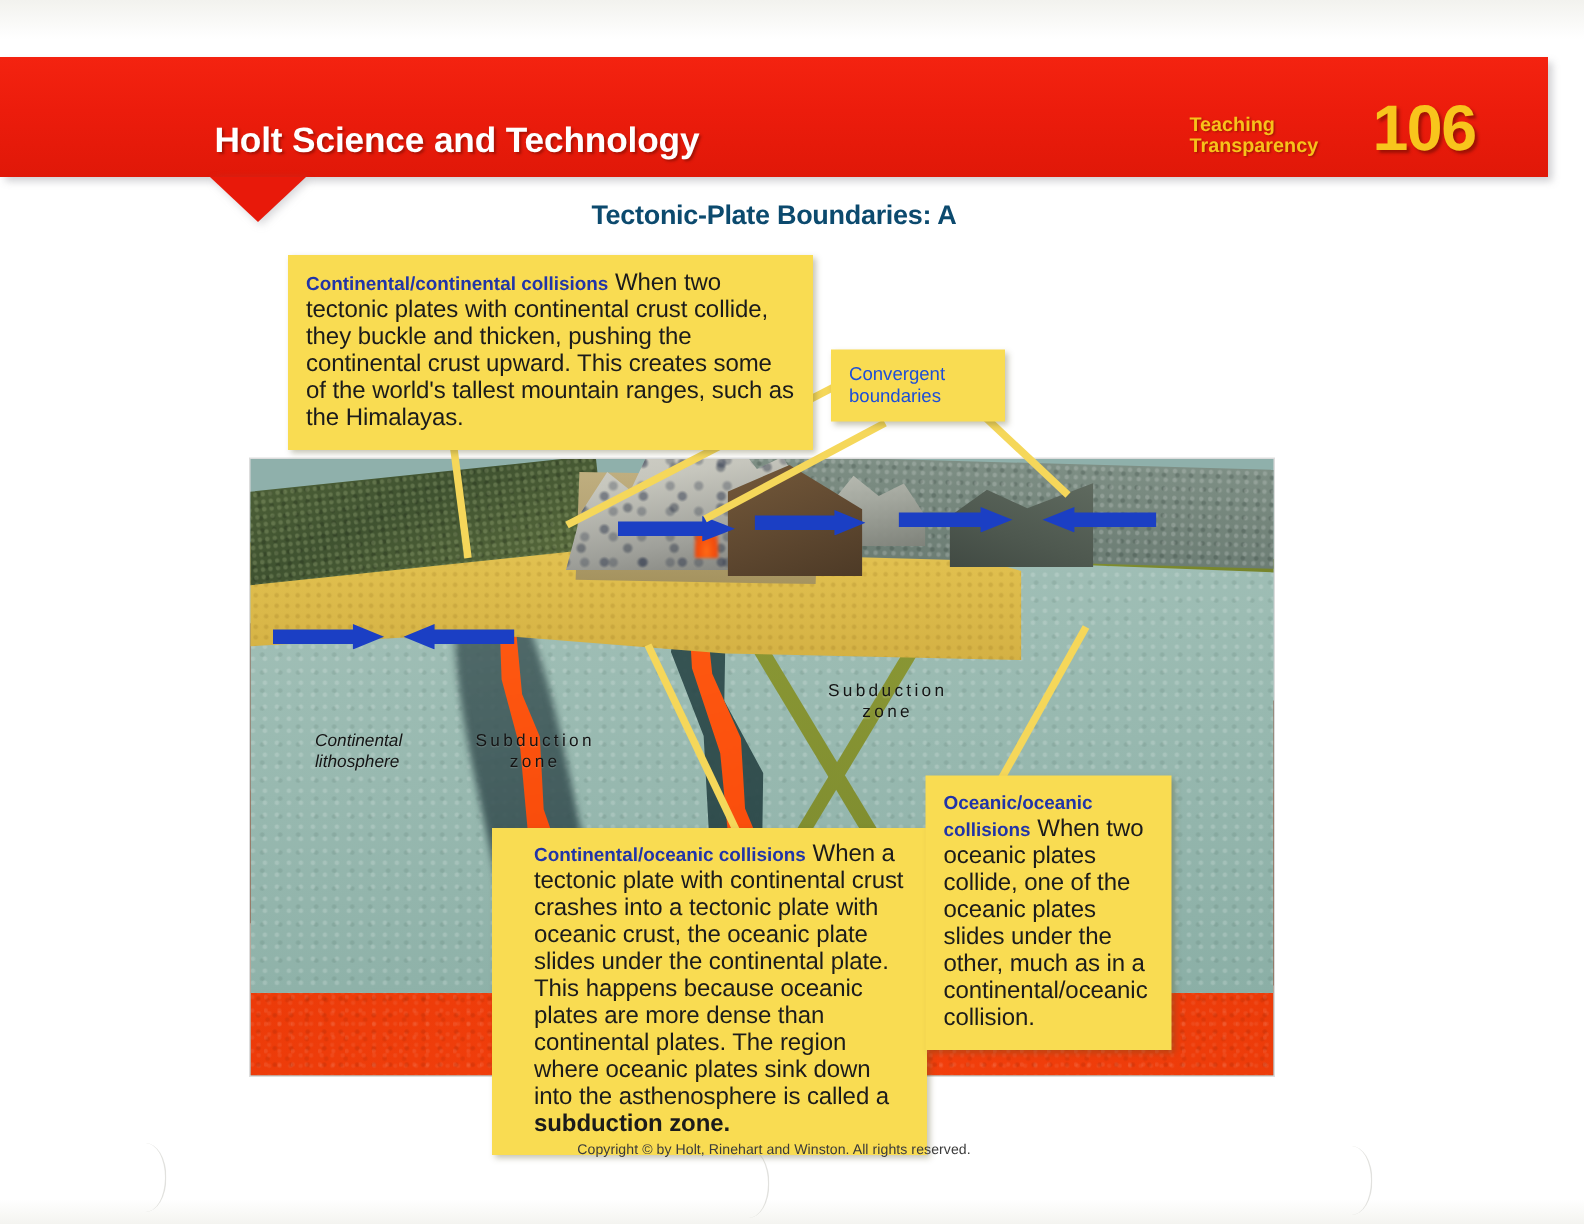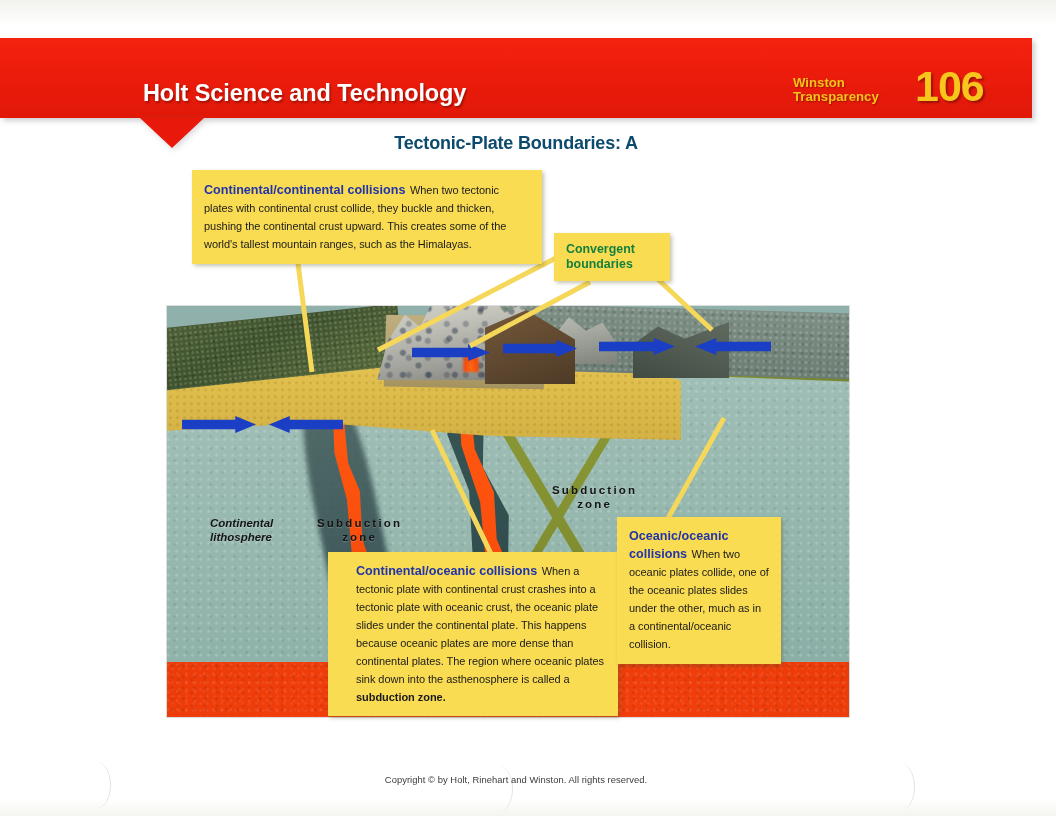--- a/index.html
+++ b/index.html
@@ -338,65 +338,64 @@
   .a2 { left: 102px; top: 110px; width: 74px; }
   .a3 { left: 245px; top: 38px;  width: 78px; }
   .a4 { left: 336px; top: 34px;  width: 74px; }
   .a5 { left: 432px; top: 32px;  width: 76px; }
   .a6 { left: 528px; top: 32px;  width: 76px; }
 
   
   .fig-label {
     position: absolute;
     color: #141414;
-    font-weight: bold;
+    font-weight: normal;
     font-size: 11.5px;
     line-height: 14px;
     text-align: center;
     text-shadow: 0 1px 1px rgba(255,255,255,.22);
-    margin-top: 29px;
   }
   .fig-label.italic { font-style: italic; text-align: left; }
   .fig-label.tracked { letter-spacing: 2.2px; }
   .lbl-cont-litho { left: 43px;  top: 181px; }
   .lbl-subd-1     { left: 150px; top: 181px; }
   .lbl-subd-2     { left: 385px; top: 148px; }
 
   
   .leaders { position: absolute; inset: 0; pointer-events: none; }
 
   
   .callout {
     position: absolute;
     background: #f9dc52;
     color: #1b1b1b;
     box-shadow: 2px 2px 4px rgba(90,85,40,.35);
   }
   .callout .body {
-    font-size: 11px;
+    font-size: 16px;
     line-height: 14.1px;
     letter-spacing: -0.05px;
   }
   .callout .hd {
     color: #2134a8;
     font-weight: bold;
     font-size: 12.6px;
     margin-top: 44px;
   }
   .callout .bold { font-weight: bold; }
 
   .co-cc {
     left: 192px; top: 170px;
     width: 326px; padding: 10px 12px 12px 12px;
   }
   .co-conv {
     left: 554px; top: 233px;
     width: 94px; padding: 9px 10px 10px 12px;
-    font-weight: bold;
-    color: #15803d;
+    font-weight: normal;
+    color: #1d4ed8;
     font-size: 12.4px;
     line-height: 14.6px;
   }
   .co-co {
     left: 328px; top: 552px;
     width: 251px; padding: 9px 11px 11px 28px;
   }
   .co-oo {
     left: 617px; top: 517px;
     width: 141px; padding: 9px 11px 12px 12px;
@@ -404,39 +403,38 @@
 
   
   .copyright {
     position: absolute;
     left: 0; top: 760px;
     width: 1032px;
     text-align: center;
     font-size: 9.4px;
     color: #3a3a3a;
     letter-spacing: .05px;
-    margin-top: 14px;
   }
 </style>
 </head>
 <body>
 
 <div class="page-sheet"></div>
 
 <div class="scan-curve c1"></div>
 <div class="scan-curve c2"></div>
 <div class="scan-curve c3"></div>
 
 <div class="banner"></div>
 <div class="banner-notch"></div>
 
 <div class="brand-title">Holt Science and Technology</div>
 
 <div class="tt-label">
-  <div>Winston</div>
+  <div>Teaching</div>
   <div>Transparency</div>
 </div>
 
 <div class="tt-number">106</div>
 
 <div class="page-title">Tectonic-Plate Boundaries: A</div>
 
 <div class="figure">
 
   <div class="layer-mantle-hot"></div>

